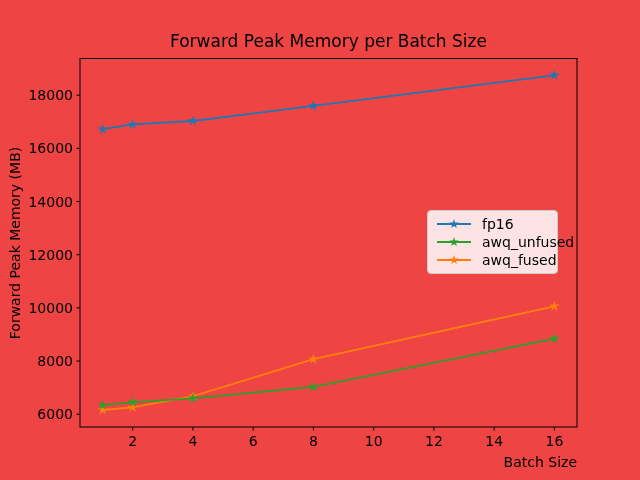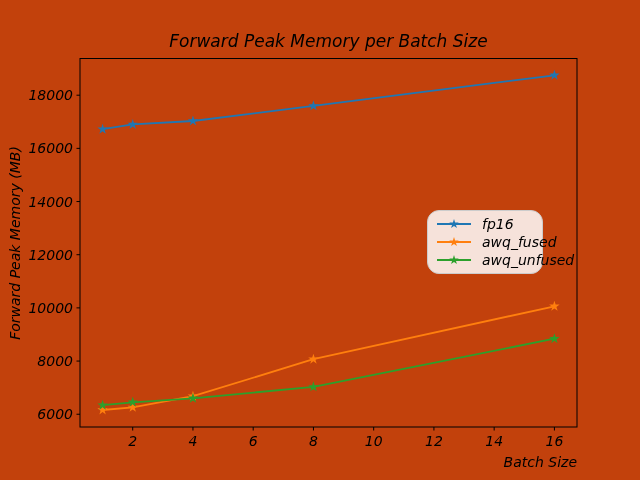--- a/index.html
+++ b/index.html
@@ -5,23 +5,22 @@
   html, body {
     margin: 0;
     padding: 0;
     background: #ffffff;
     font-family: "DejaVu Sans", "Liberation Sans", sans-serif;
   }
   .figure {
     position: relative;
     width: 640px;
     height: 480px;
-    background: #c2410c;
+    background: #ef4444;
     overflow: hidden;
-    font-style: italic;
   }
   .chart-title {
     position: absolute;
     left: 80px;
     top: 31px;
     width: 497px;
     text-align: center;
     font-size: 17px;
     color: #000000;
     white-space: nowrap;
@@ -47,25 +46,25 @@
   }
   .plot-svg {
     position: absolute;
     left: 0;
     top: 0;
   }
   .legend {
     position: absolute;
     left: 427px;
     top: 210px;
-    width: 116px;
+    width: 131px;
     height: 64px;
     background: rgba(255,255,255,0.85);
     border: 1px solid #cccccc;
-    border-radius: 12px;
+    border-radius: 4px;
     box-sizing: border-box;
     padding: 4px 8px 4px 8px;
     display: flex;
     flex-direction: column;
     justify-content: space-around;
   }
   .legend-row {
     display: flex;
     align-items: center;
     height: 18px;
@@ -147,26 +146,26 @@
   <div class="legend">
     <div class="legend-row">
       <svg class="legend-handle" width="36" height="14">
           <line x1="1" y1="7" x2="35" y2="7" stroke="#1f77b4" stroke-width="1.8"></line>
           <path d="M18.00,2.00L19.12,5.45L22.76,5.45L19.82,7.59L20.94,11.05L18.00,8.91L15.06,11.05L16.18,7.59L13.24,5.45L16.88,5.45Z" fill="#1f77b4"></path>
         </svg>
       <span class="legend-label">fp16</span>
     </div>
     <div class="legend-row">
       <svg class="legend-handle" width="36" height="14">
+          <line x1="1" y1="7" x2="35" y2="7" stroke="#2ca02c" stroke-width="1.8"></line>
+          <path d="M18.00,2.00L19.12,5.45L22.76,5.45L19.82,7.59L20.94,11.05L18.00,8.91L15.06,11.05L16.18,7.59L13.24,5.45L16.88,5.45Z" fill="#2ca02c"></path>
+        </svg>
+      <span class="legend-label">awq_unfused</span>
+    </div>
+    <div class="legend-row">
+      <svg class="legend-handle" width="36" height="14">
           <line x1="1" y1="7" x2="35" y2="7" stroke="#ff7f0e" stroke-width="1.8"></line>
           <path d="M18.00,2.00L19.12,5.45L22.76,5.45L19.82,7.59L20.94,11.05L18.00,8.91L15.06,11.05L16.18,7.59L13.24,5.45L16.88,5.45Z" fill="#ff7f0e"></path>
         </svg>
       <span class="legend-label">awq_fused</span>
     </div>
-    <div class="legend-row">
-      <svg class="legend-handle" width="36" height="14">
-          <line x1="1" y1="7" x2="35" y2="7" stroke="#2ca02c" stroke-width="1.8"></line>
-          <path d="M18.00,2.00L19.12,5.45L22.76,5.45L19.82,7.59L20.94,11.05L18.00,8.91L15.06,11.05L16.18,7.59L13.24,5.45L16.88,5.45Z" fill="#2ca02c"></path>
-        </svg>
-      <span class="legend-label">awq_unfused</span>
-    </div>
   </div>
 </div>
 
 </body></html>

